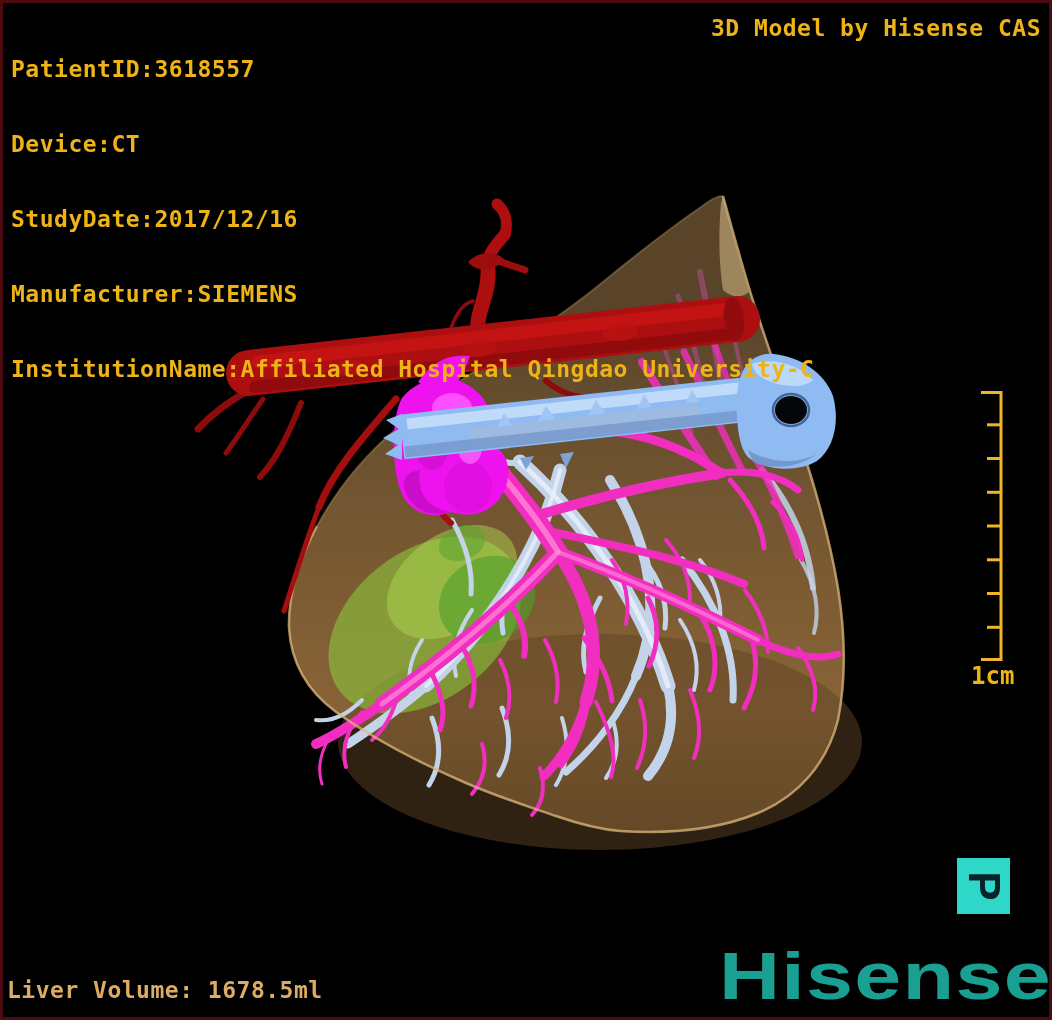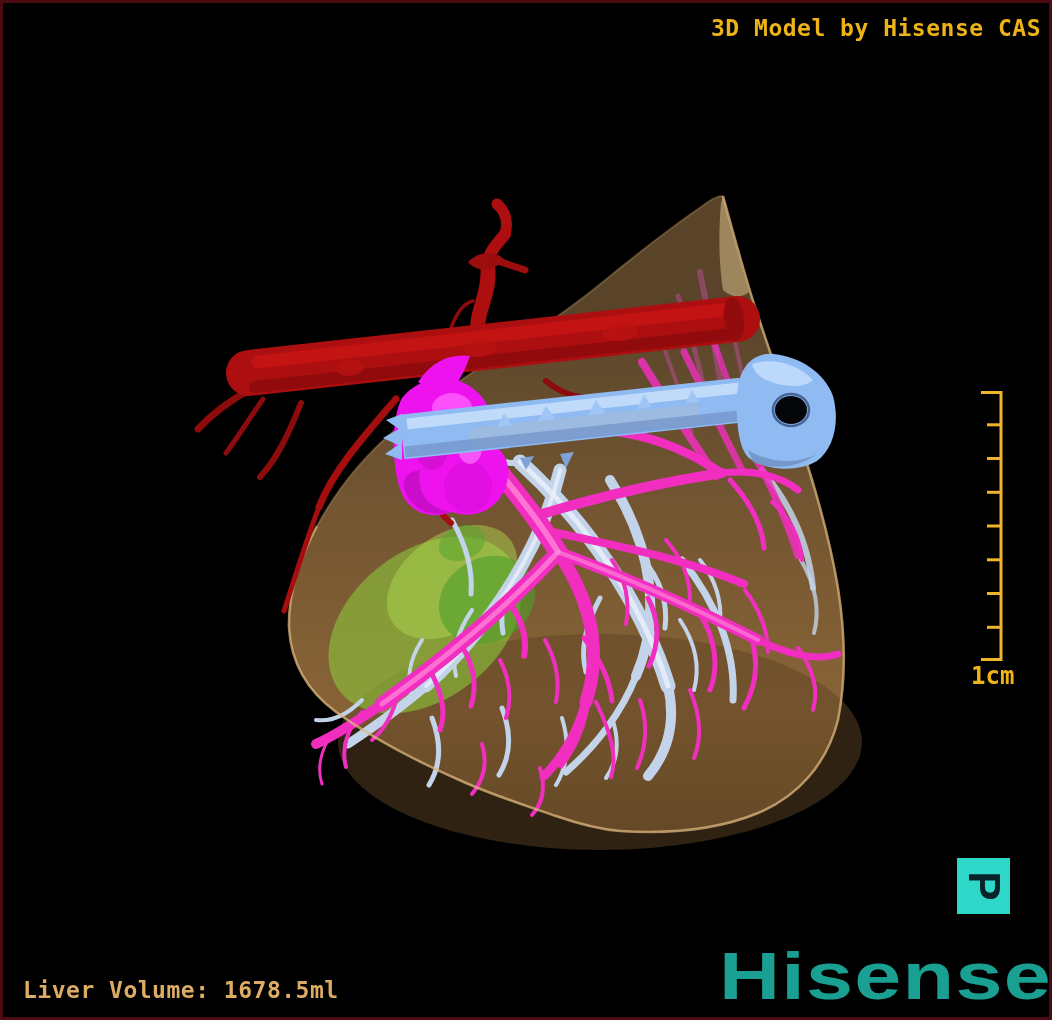--- a/index.html
+++ b/index.html
@@ -5,21 +5,21 @@
   html,body{margin:0;padding:0;background:#111;}
   .screen{
     position:relative;width:1052px;height:1020px;box-sizing:border-box;
     background:#000;border:3px solid #4a0c10;overflow:hidden;
     font-family:"DejaVu Sans Mono","Liberation Mono",monospace;
   }
   .model-svg{position:absolute;left:0;top:0;}
   .overlay-text{position:absolute;color:#eeb417;font-weight:bold;letter-spacing:.5px;}
   .patient-block{top:4px;left:8px;font-size:23px;line-height:25px;white-space:pre;}
   .watermark{top:12px;right:8px;font-size:23px;}
-  .volume-label{left:20px;bottom:14px;font-size:23px;color:#dcab64;}
+  .volume-label{left:4px;bottom:14px;font-size:23px;color:#dcab64;}
   .scale-label{left:968px;top:659px;font-size:24px;letter-spacing:0;}
   .scalebar-svg{position:absolute;left:965px;top:380px;}
   .hisense-logo{
     position:absolute;left:716px;top:939px;color:#1aa092;
     font-family:"Liberation Sans","DejaVu Sans",sans-serif;
     font-weight:bold;font-size:66px;line-height:1.05;letter-spacing:1px;
     transform:scaleX(1.28);transform-origin:0 50%;white-space:nowrap;
   }
   .p-icon{
     position:absolute;left:954px;top:855px;width:53px;height:56px;
@@ -204,20 +204,27 @@
       <polygon points="560,454 566,468 574,452" fill="#7fa3d6"></polygon>
       <path d="M737,396 C738,368 752,352 774,354 C800,357 824,372 833,396 C840,422 834,448 817,461
                C797,473 765,470 749,458 C739,449 736,424 737,396 Z" fill="#8fbbf2"></path>
       <path d="M752,364 C772,357 798,364 813,380 C803,389 782,387 766,380 C758,376 753,370 752,364 Z" fill="#c4ddfb" opacity="0.85"></path>
       <path d="M748,450 C768,463 797,465 816,454 C801,468 770,470 753,462 Z" fill="#6d90c2" opacity="0.8"></path>
       <ellipse cx="791" cy="410" rx="16" ry="14" fill="#04060a"></ellipse>
       <ellipse cx="791" cy="410" rx="18" ry="16" fill="none" stroke="#31507e" stroke-width="2.5" opacity="0.8"></ellipse>
     </g>
   </svg>
 
+  <div class="overlay-text patient-block">
+    <div>PatientID:3618557</div>
+    <div>Device:CT</div>
+    <div>StudyDate:2017/12/16</div>
+    <div>Manufacturer:SIEMENS</div>
+    <div>InstitutionName:Affiliated Hospital Qingdao University-C</div>
+  </div>
 
   <div class="overlay-text watermark">3D Model by Hisense CAS</div>
 
   <svg class="scalebar-svg" width="60" height="320">
     <g stroke="#f0b429" stroke-width="3" fill="none">
       <line x1="33" y1="8" x2="33" y2="278"></line>
       <line x1="13" y1="9.5" x2="33" y2="9.5"></line>
       <line x1="13" y1="276.5" x2="33" y2="276.5"></line>
       <line x1="19" y1="41.8" x2="33" y2="41.8"></line>
       <line x1="19" y1="75.5" x2="33" y2="75.5"></line>

